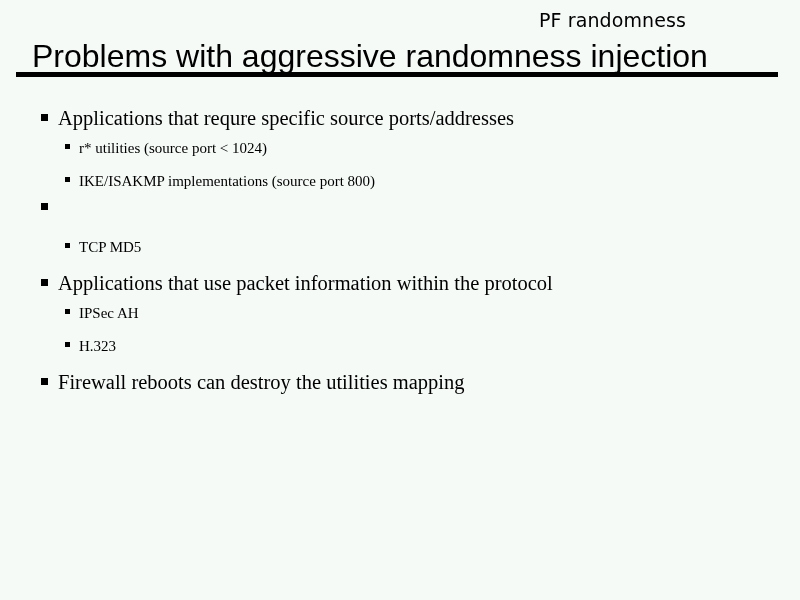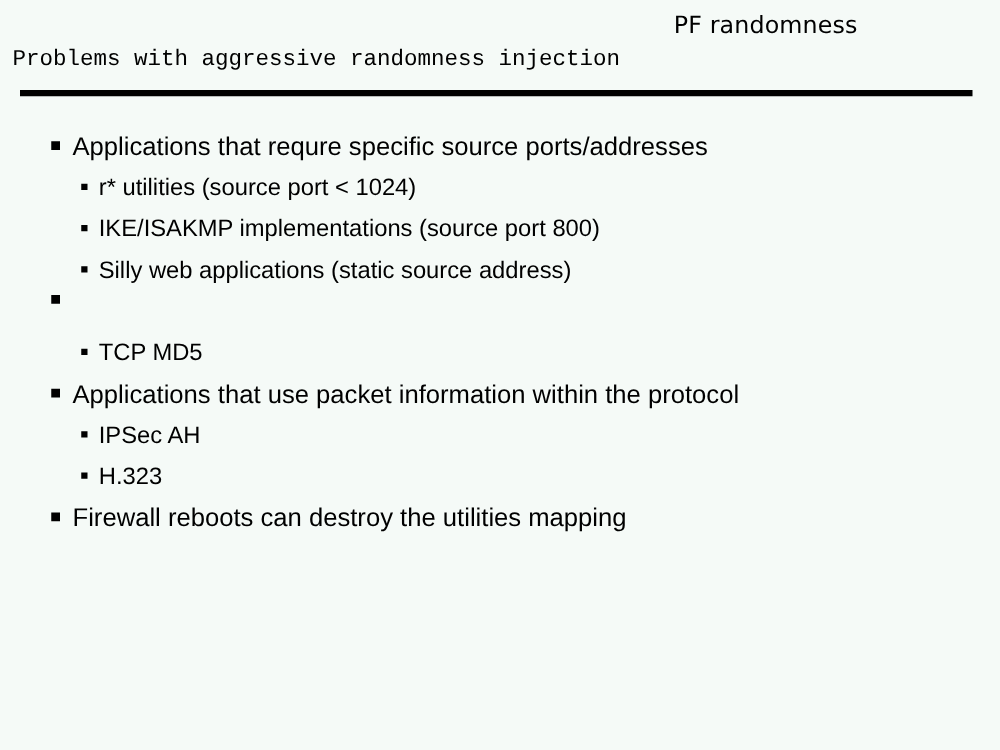--- a/index.html
+++ b/index.html
@@ -31,24 +31,24 @@
     color: #000000;
     font-family: "DejaVu Sans", sans-serif;
     letter-spacing: 0.1px;
     white-space: nowrap;
   }
 
   
   #slide-title {
     position: absolute;
     top: 38px;
-    left: 10px;
-    font-size: 18px;
+    left: 32px;
+    font-size: 32px;
     color: #000000;
-    font-family: Liberation Mono, monospace;
+    font-family: Liberation Sans, sans-serif;
     letter-spacing: 0px;
     white-space: nowrap;
   }
 
   #title-rule {
     position: absolute;
     top: 72px;
     left: 16px;
     width: 762px;
     height: 5px;
@@ -60,33 +60,33 @@
     position: absolute;
     top: 108px;
     left: 0;
     width: 800px;
   }
 
   .bullet-row {
     display: flex;
     align-items: baseline;
     color: #000000;
-    font-family: Liberation Sans, sans-serif;
+    font-family: Liberation Serif, serif;
   }
 
   .bullet-row.level-1 {
     padding-left: 41px;
     height: 33px;
     font-size: 20.5px;
   }
 
   .bullet-row.level-2 {
     padding-left: 65px;
     height: 33px;
-    font-size: 19px;
+    font-size: 15px;
   }
 
   .marker {
     display: inline-block;
     flex: 0 0 auto;
     background: #000000;
   }
 
   .level-1 .marker {
     width: 7px;
@@ -126,24 +126,20 @@
         <span class="bullet-text">Applications that requre specific source ports/addresses</span>
       </div>
       <div class="bullet-row level-2">
         <span class="marker"></span>
         <span class="bullet-text">r* utilities (source port &lt; 1024)</span>
       </div>
       <div class="bullet-row level-2">
         <span class="marker"></span>
         <span class="bullet-text">IKE/ISAKMP implementations (source port 800)</span>
       </div>
-      <div class="bullet-row level-2">
-        <span class="marker"></span>
-        <span class="bullet-text">Silly web applications (static source address)</span>
-      </div>
       <div class="bullet-row level-1">
         <span class="marker"></span>
       </div>
       <div class="bullet-row level-2">
         <span class="marker"></span>
         <span class="bullet-text">TCP MD5</span>
       </div>
       <div class="bullet-row level-1">
         <span class="marker"></span>
         <span class="bullet-text">Applications that use packet information within the protocol</span>

